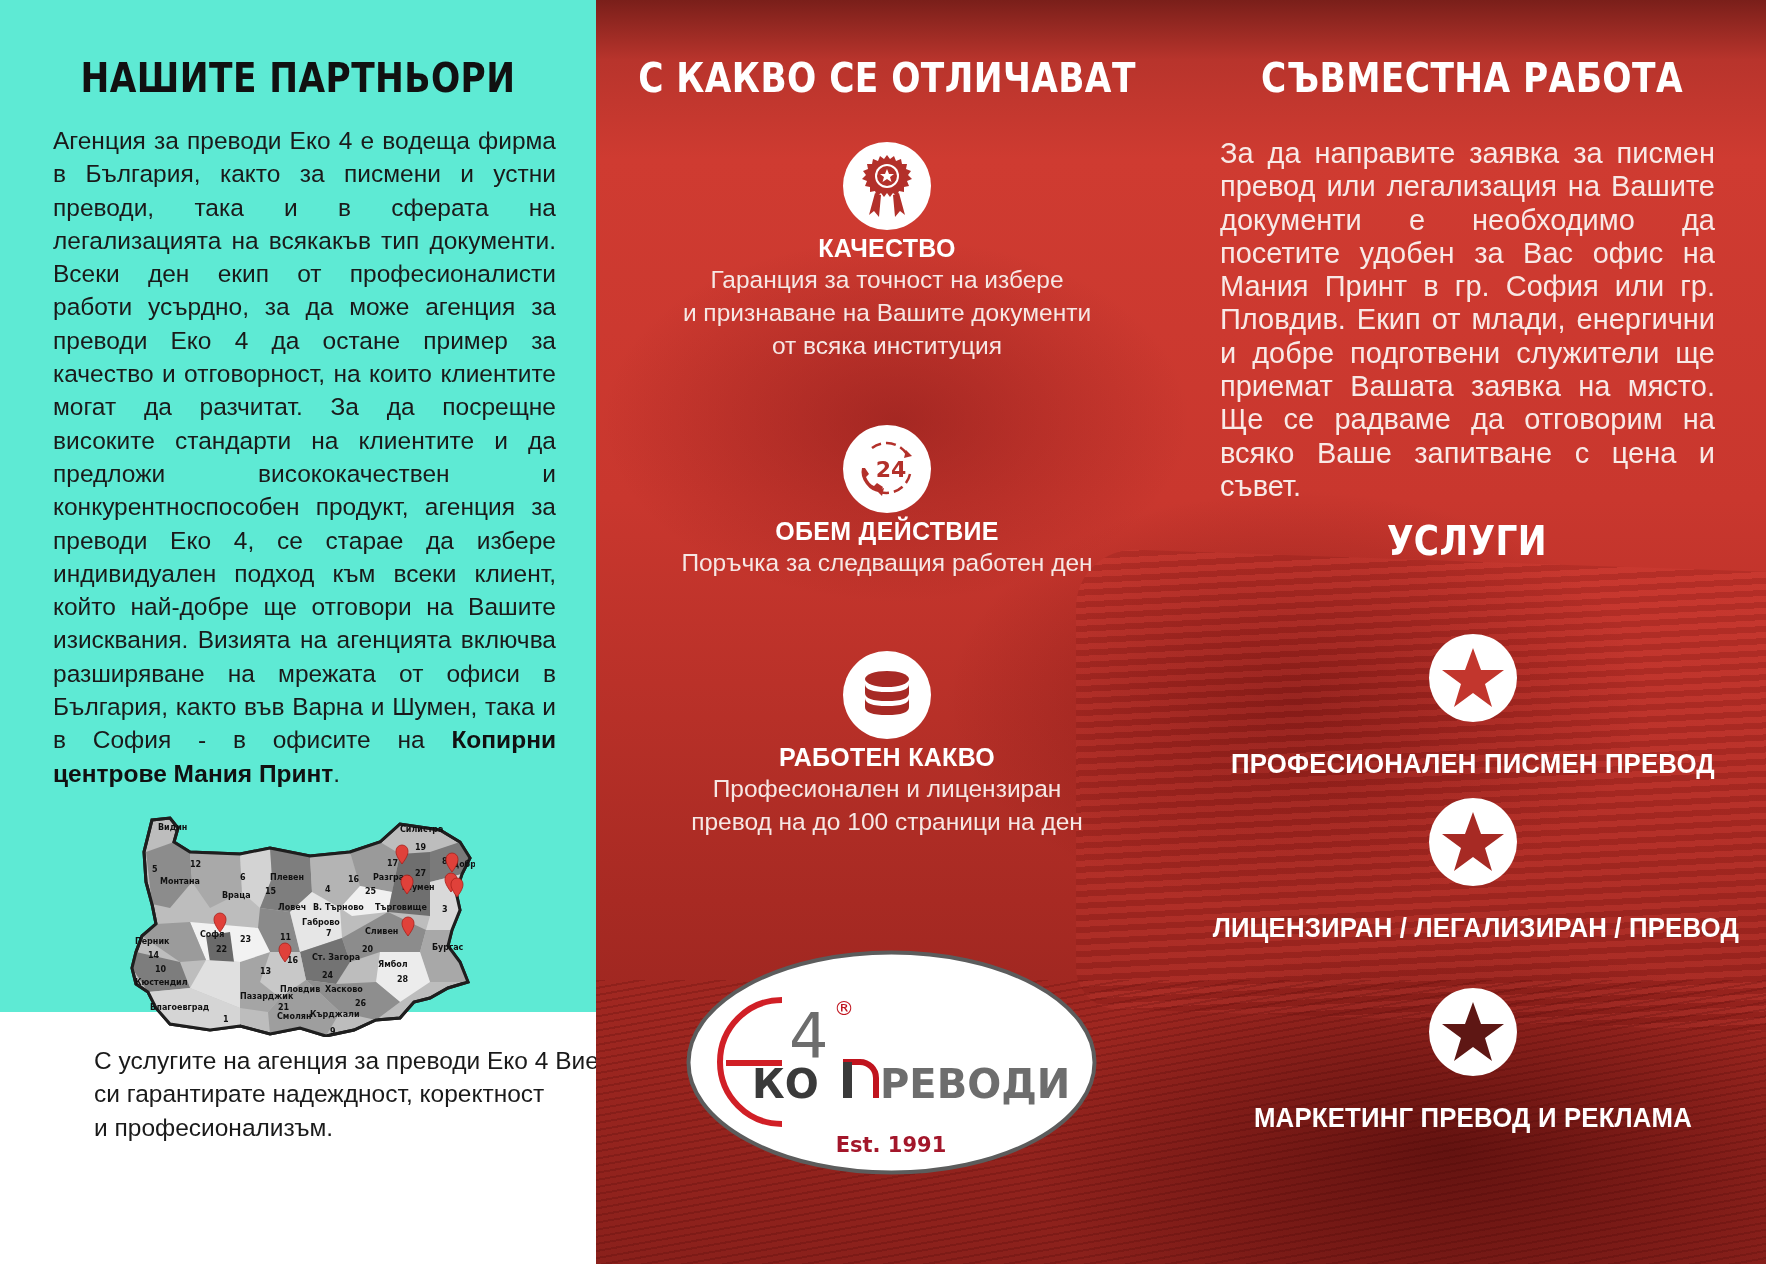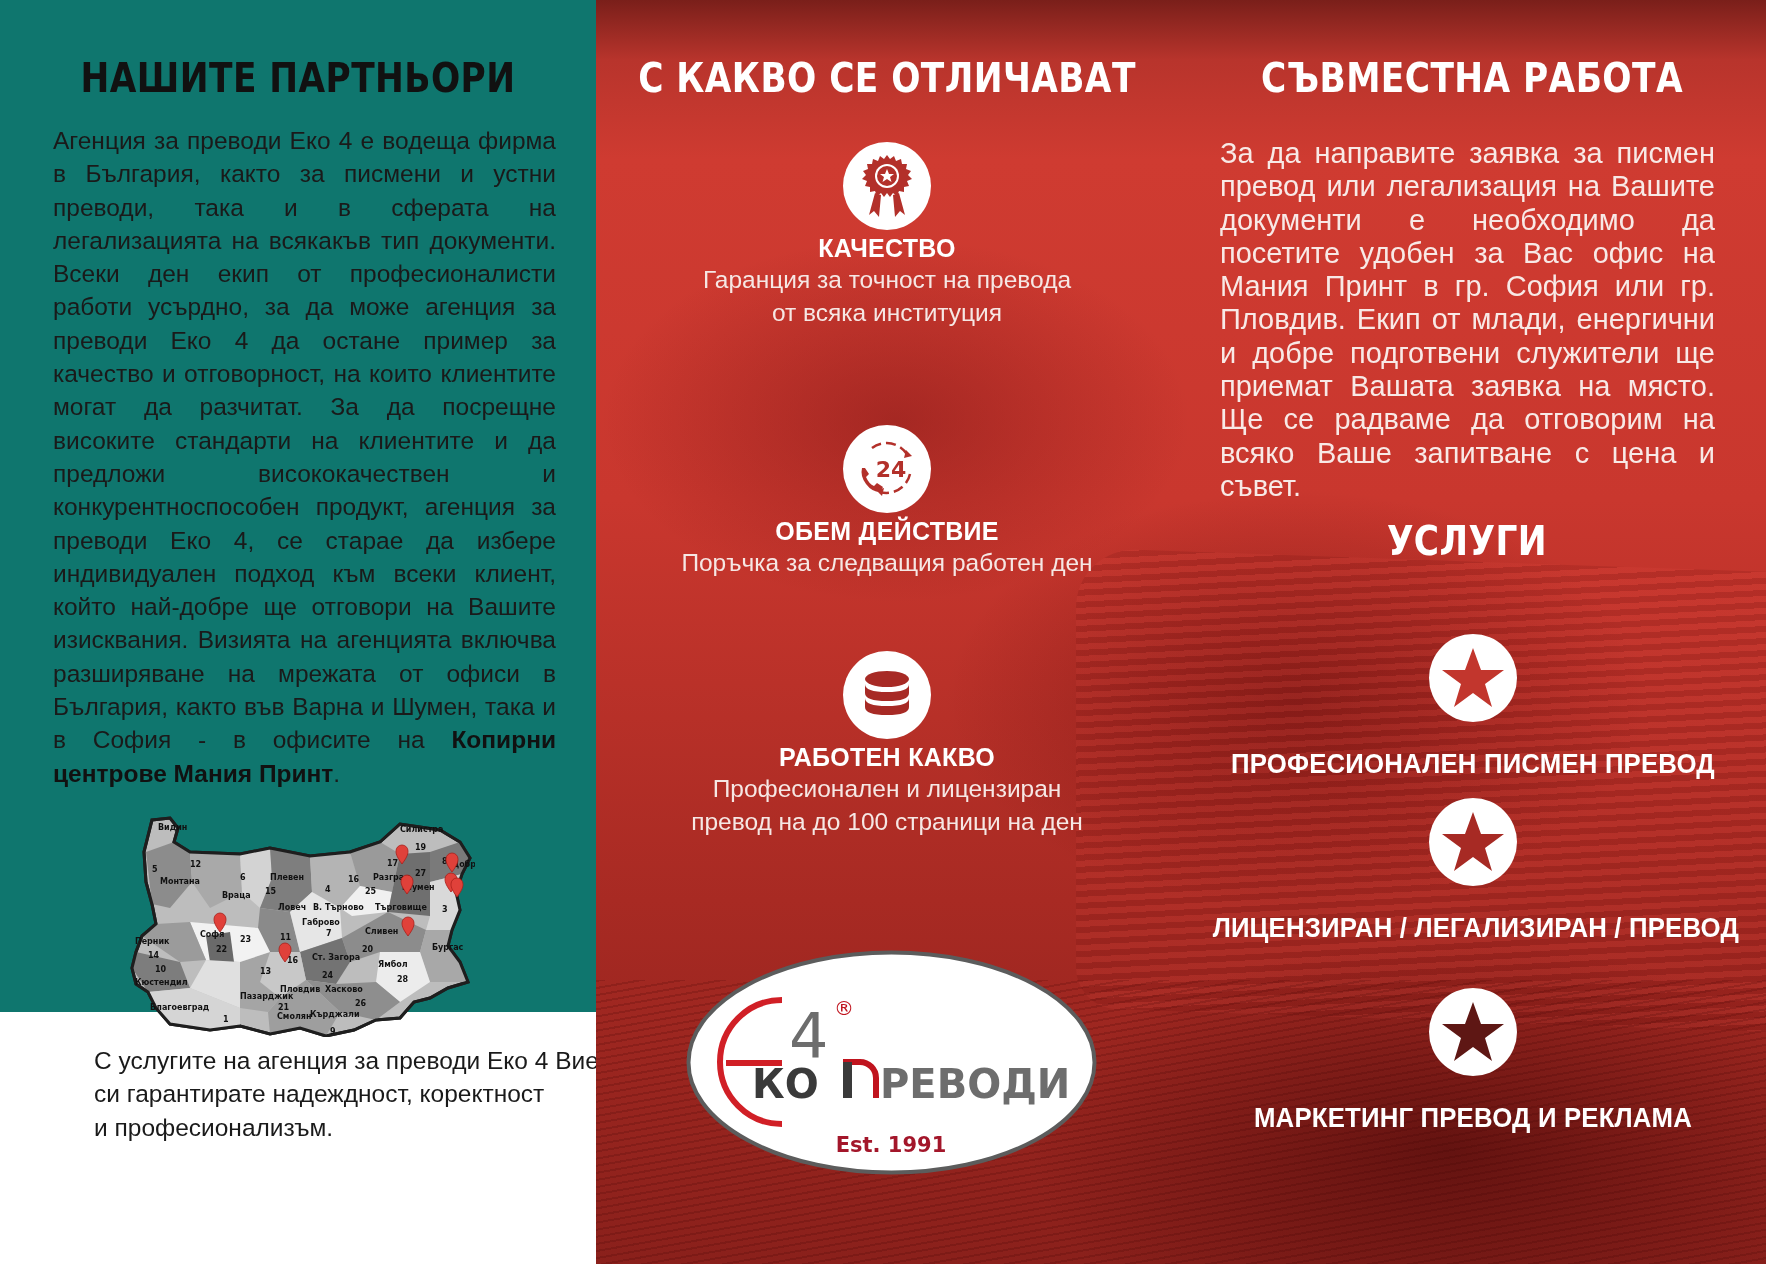--- a/index.html
+++ b/index.html
@@ -1,17 +1,17 @@
 <!DOCTYPE html>
 <html><head>
 <meta charset="utf-8">
 <style>
   html, body { margin:0; padding:0; }
   body { width:1766px; height:1264px; position:relative; overflow:hidden; background:#ffffff; font-family:"Liberation Sans", "DejaVu Sans", sans-serif; }
-  .left-panel { position:absolute; left:0; top:0; width:596px; height:1012px; background:#0f766e; }
+  .left-panel { position:absolute; left:0; top:0; width:596px; height:1012px; background:#5eead4; }
   .red-panel { position:absolute; left:596px; top:0; width:1170px; height:1264px; overflow:hidden;
     background:
       radial-gradient(ellipse 420px 260px at 300px 420px, rgba(120,20,20,0.45), rgba(0,0,0,0) 70%),
       radial-gradient(ellipse 500px 300px at 700px 700px, rgba(90,10,10,0.45), rgba(0,0,0,0) 70%),
       radial-gradient(ellipse 600px 300px at 850px 1150px, rgba(60,5,5,0.55), rgba(0,0,0,0) 70%),
       linear-gradient(180deg, #7a1f1a 0px, #b8342c 60px, #cf3b31 160px, #c9372e 500px, #a82a23 900px, #8a201b 1264px);
   }
   .red-panel .stripes { position:absolute; left:480px; top:560px; width:700px; height:460px;
     background: repeating-linear-gradient(175deg, rgba(255,90,80,0.10) 0px, rgba(255,90,80,0.10) 6px, rgba(80,0,0,0.14) 6px, rgba(80,0,0,0.14) 12px);
     border-radius:60px 0 0 40px; transform:skewY(2deg); opacity:0.9; }
@@ -174,21 +174,22 @@
         <polygon points="30,2 33,6 37,3 39,8 44,6 45,11 50,11 49,16 54,18 51,22 55,26 50,28 52,33 47,34 47,39 42,38 40,43 36,40 33,44 30,40 27,44 24,40 20,43 18,38 13,39 13,34 8,33 10,28 5,26 9,22 6,18 11,16 10,11 15,11 16,6 21,8 23,3 27,6"></polygon>
         <polygon points="18,40 24,42 22,64 17,58 12,62"></polygon>
         <polygon points="42,40 36,42 38,64 43,58 48,62"></polygon>
       </g>
       <circle cx="30" cy="23" r="12" fill="#ffffff"></circle>
       <circle cx="30" cy="23" r="10" fill="#b3302a"></circle>
       <polygon points="30,16 32,21 37,21 33,24 34.5,29 30,26 25.5,29 27,24 23,21 28,21" fill="#ffffff"></polygon>
     </svg>
   </div>
   <div class="f-title">КАЧЕСТВО</div>
-  <div class="f-text">Гаранция за точност на превода</div>
+  <div class="f-text">Гаранция за точност на избере</div>
+  <div class="f-text">и признаване на Вашите документи</div>
   <div class="f-text">от всяка институция</div>
 </div>
 
 <div class="feature" style="top:425px;">
   <div class="icon-circle">
     <svg width="70" height="70" viewBox="0 0 70 70" xmlns="http://www.w3.org/2000/svg">
       <path d="M20,14 A24,24 0 0 1 56,22" stroke="#b3302a" stroke-width="2.5" fill="none" stroke-dasharray="10 5"></path>
       <path d="M58,40 A24,24 0 0 1 28,58" stroke="#b3302a" stroke-width="2.5" fill="none" stroke-dasharray="10 5"></path>
       <polygon points="54,16 60,22 52,24" fill="#b3302a"></polygon>
       <polygon points="30,62 24,56 32,54" fill="#b3302a"></polygon>

